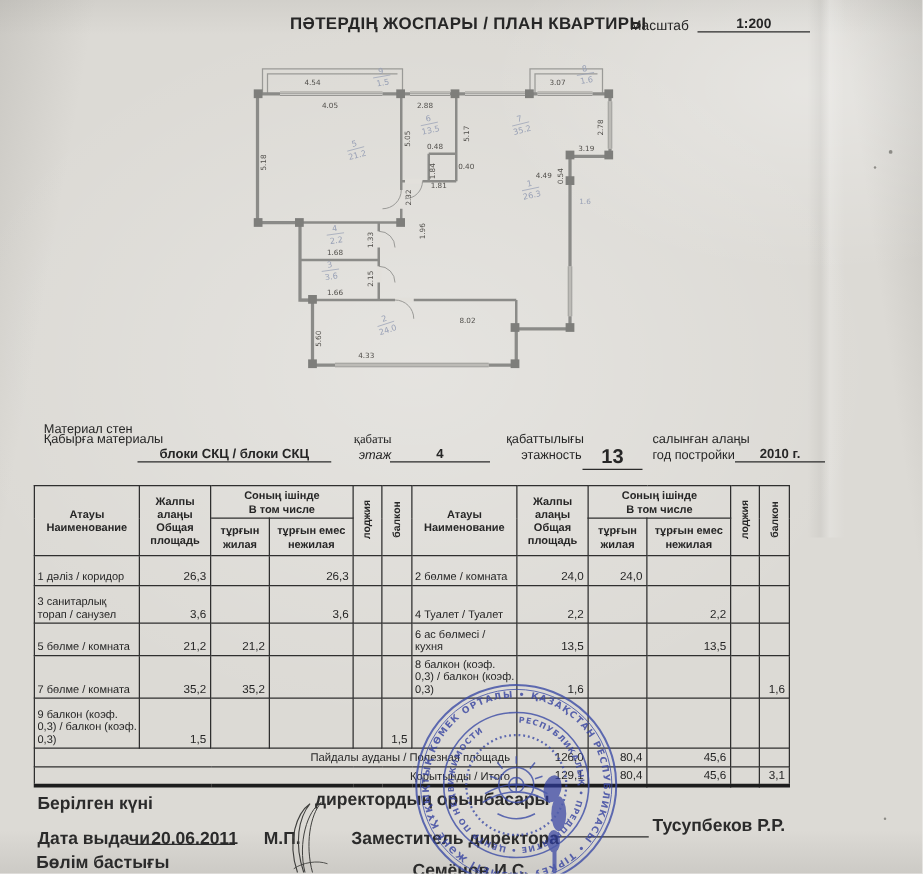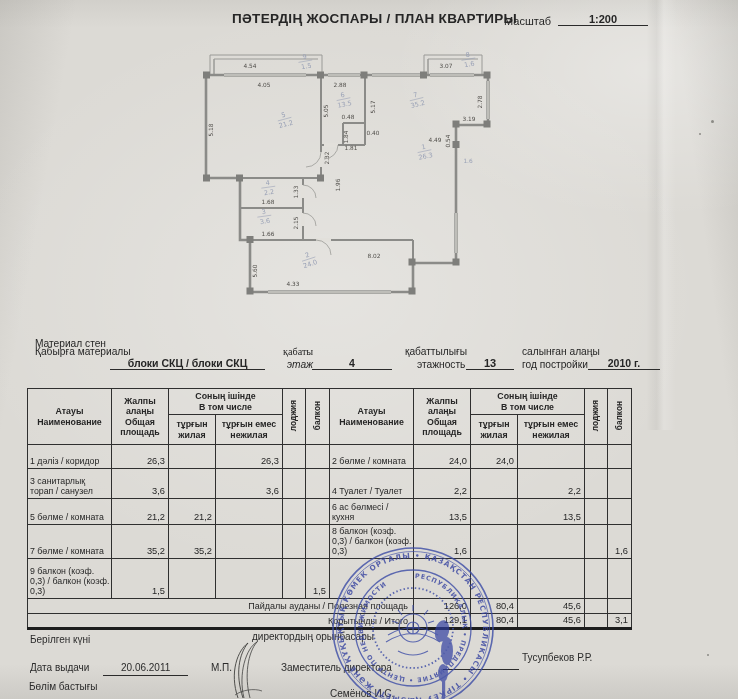--- a/index.html
+++ b/index.html
@@ -46,21 +46,21 @@
   .door rect{fill:#e2e0db;}
   .door path{stroke:#9a9a97;stroke-width:.8;fill:none;}
   .dim{font-size:5.8px;fill:#504e4a;text-anchor:middle;}
   .pencil{fill:#99a1b6;text-anchor:middle;}
   .pline{stroke:#99a1b6;stroke-width:.55;}
   
   .stamp{position:absolute;left:330px;top:545px;z-index:5;}
   .st{stroke:#3c4ca6;fill:none;}
   .stamp text{fill:#3643a0;font-weight:bold;font-family:"DejaVu Sans",sans-serif;}
   .sig{position:absolute;left:210px;top:638px;z-index:6;}
-  .footer-txt{font-size:10px;font-weight:normal;color:#2b2b2b;}
+  .footer-txt{font-size:14px;font-weight:bold;color:#2b2b2b;}
   .hr-line{position:absolute;border-bottom:1.4px solid #2b2b2b;height:0;}
 </style>
 </head>
 <body>
 
 <div class="page">
 
   <div class="crease"></div>
   <div class="speck" style="left:711px;top:120px;"></div>
   <div class="speck" style="left:699px;top:133px;width:2px;height:2px;"></div>
@@ -241,21 +241,21 @@
   <div class="abs lbl" style="left:35px;top:346px;">Қабырға материалы</div>
   <div class="abs lbl" style="left:35px;top:338px;">Материал стен</div>
   <div class="abs uline b" style="left:110px;top:357px;width:155px;font-size:10.5px;">блоки  СКЦ / блоки СКЦ</div>
 
   <div class="abs lbl" style="left:283px;top:346px;font-family:Liberation Serif, serif;">қабаты</div>
   <div class="abs lbl" style="left:287px;top:359px;font-style:italic;">этаж</div>
   <div class="abs uline b" style="left:312px;top:357px;width:80px;font-size:10.5px;">4</div>
 
   <div class="abs lbl" style="left:405px;top:346px;">қабаттылығы</div>
   <div class="abs lbl" style="left:417px;top:359px;">этажность</div>
-  <div class="abs uline b" style="left:466px;top:357px;width:48px;font-size:11px;">13</div>
+  <div class="abs uline b" style="left:466px;top:357px;width:48px;font-size:16px;">13</div>
 
   <div class="abs lbl" style="left:522px;top:346px;">салынған алаңы</div>
   <div class="abs lbl" style="left:522px;top:359px;">год постройки</div>
   <div class="abs uline b" style="left:588px;top:357px;width:72px;font-size:10.5px;">2010 г.</div>
 
   <table class="expl" id="expl-table">
       <colgroup>
         <col style="width: 84px;">
         <col style="width: 57px;">
         <col style="width: 47px;">

